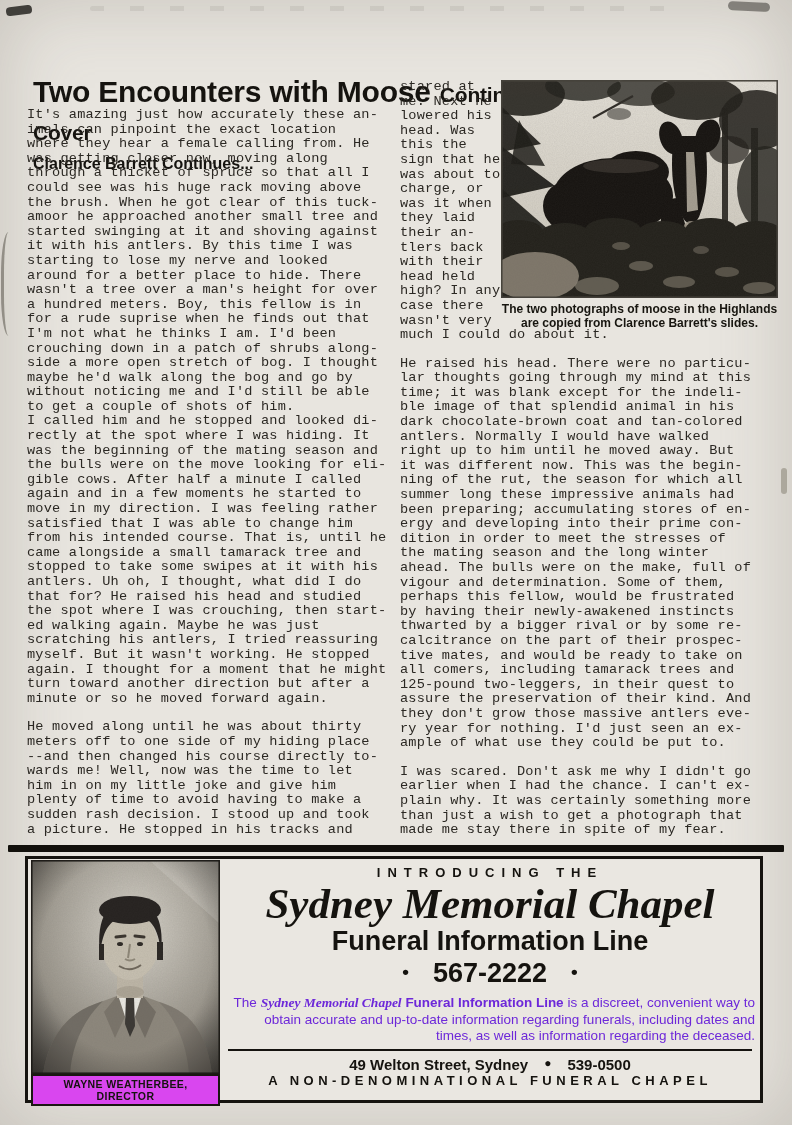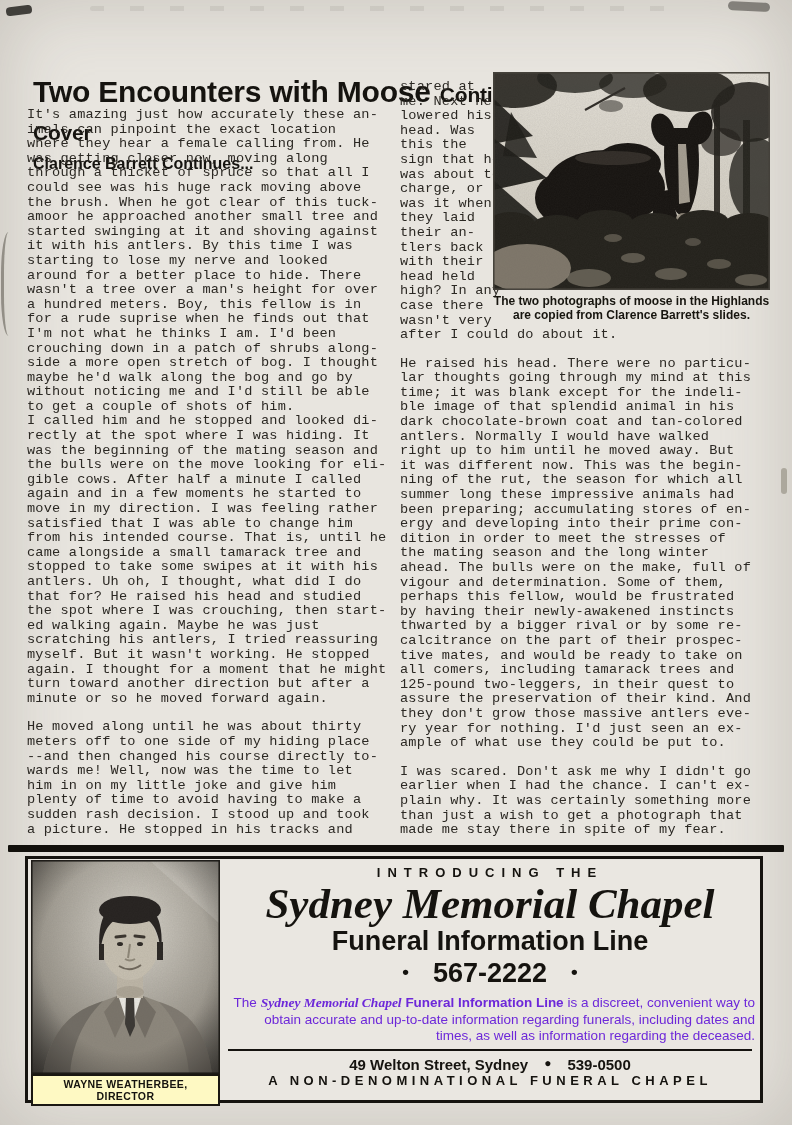--- a/index.html
+++ b/index.html
@@ -32,36 +32,36 @@
     font-size:13.6px; line-height:14.6px; letter-spacing:.2px;
     color:#2b2823; white-space:pre-line;
   }
   .col { position:absolute; }
   .left-col  { left:27px;  top:94px; width:370px; }
   .right-col { left:400px; top:80px; width:370px; }
   .para { margin-top:14px; }
   .beside { width:112px; }
 
   
-  .moose-figure { position:absolute; left:93px; top:-8px; width:277px; margin:0; }
+  .moose-figure { position:absolute; left:93px; top:-8px; width:277px; margin:8px; }
   .moose-figure svg { display:block; }
   .moose-figure figcaption {
     margin-top:5px; font-size:12px; line-height:13.5px; font-weight:bold;
     text-align:center; white-space:pre-line; color:#17150f;
   }
 
   .divider-bar { position:absolute; left:8px; top:845px; width:776px; height:7px; background:#12100c; border-radius:1px; }
 
   
   .ad { position:absolute; left:25px; top:856px; width:732px; height:241px; border:3px solid #15130f; background:#eae7e1; }
   .portrait { position:absolute; left:3px; top:1px; width:189px; height:214px; }
   .portrait svg { display:block; }
   .portrait-caption {
     position:absolute; left:3px; top:215px; width:185px;
-    border:2px solid #1a1712; background:#fef9c3;
+    border:2px solid #1a1712; background:#d946ef;
     font-size:10.5px; font-weight:bold; letter-spacing:.4px;
     text-align:center; padding:2px 0;
   }
   .ad-right { position:absolute; left:197px; top:2px; width:530px; text-align:center; }
   .kicker { font-size:13px; font-weight:bold; letter-spacing:7px; margin-top:4px; }
   .brand {
     font-family:"Liberation Serif","DejaVu Serif",serif;
     font-style:italic; font-weight:bold; font-size:43px; line-height:45px; margin-top:1px;
   }
   .service { font-size:27px; font-weight:bold; line-height:28px; margin-top:1px; }
@@ -230,21 +230,21 @@
 charge, or
 was it when
 they laid
 their an-
 tlers back
 with their
 head held
 high? In any
 case there
 wasn't very</div>
-    <div class="mono">after I could do about it.</div>
+    <div class="mono">much I could do about it.</div>
     <div class="mono para">He raised his head. There were no particu-
 lar thoughts going through my mind at this
 time; it was blank except for the indeli-
 ble image of that splendid animal in his
 dark chocolate-brown coat and tan-colored
 antlers. Normally I would have walked
 right up to him until he moved away. But
 it was different now. This was the begin-
 ning of the rut, the season for which all
 summer long these impressive animals had

